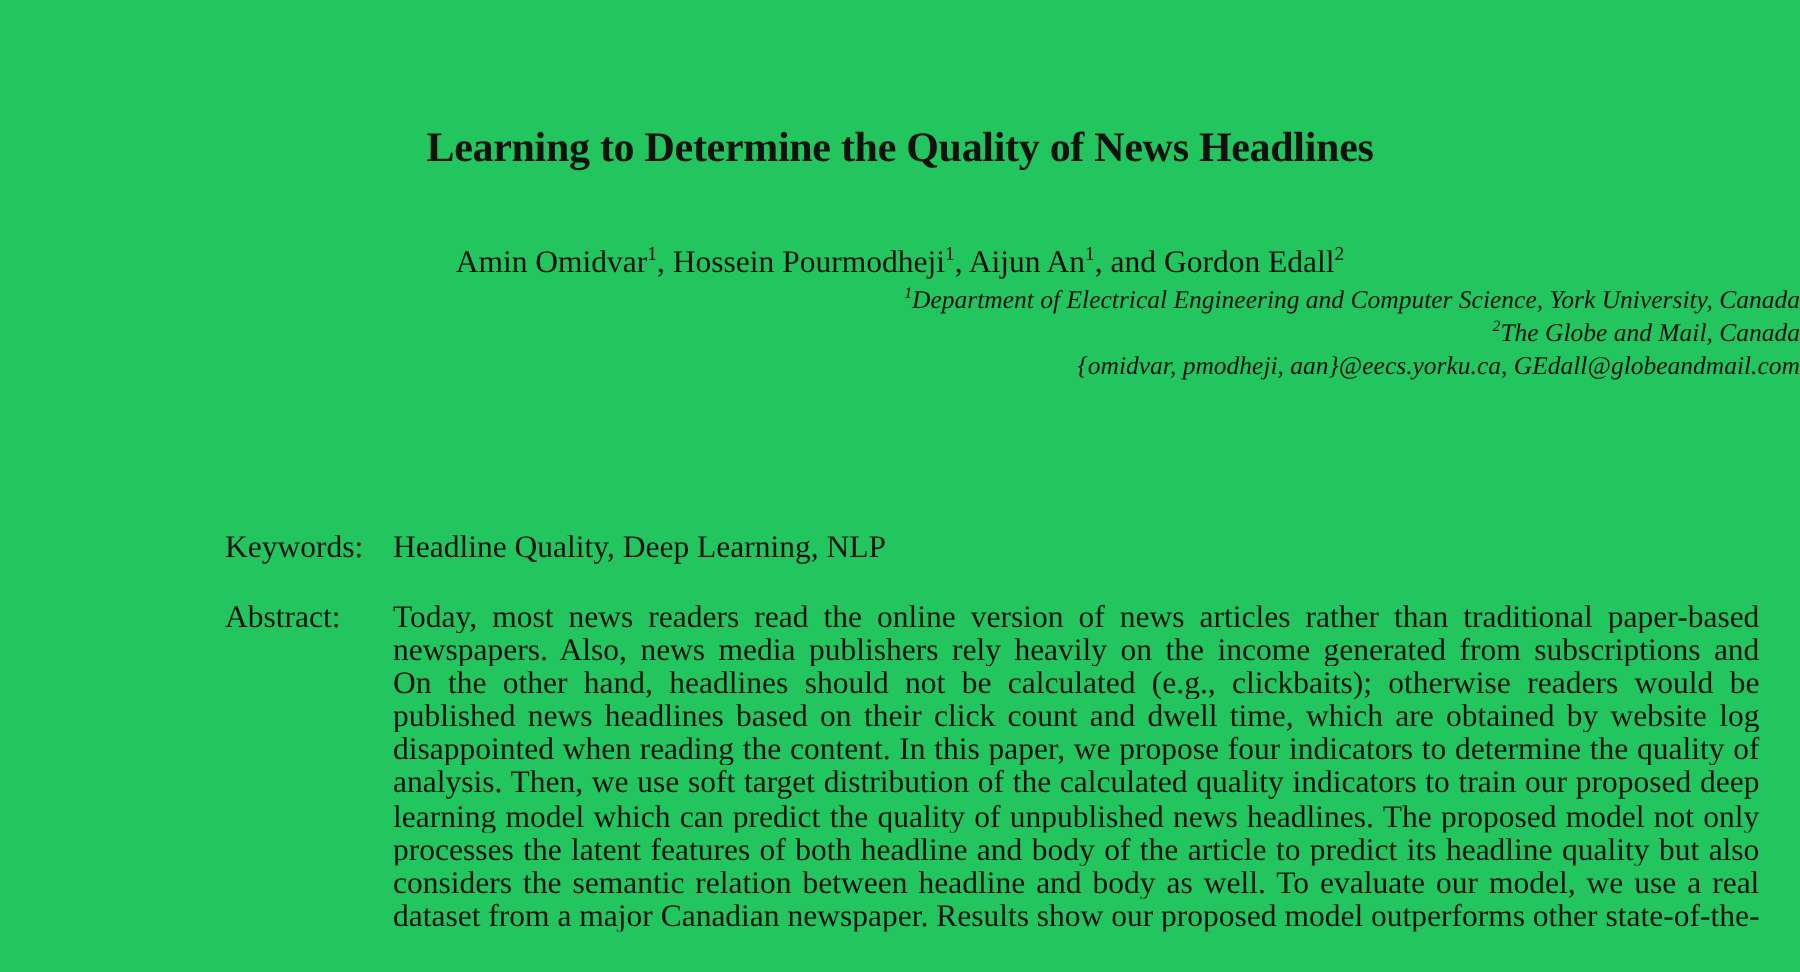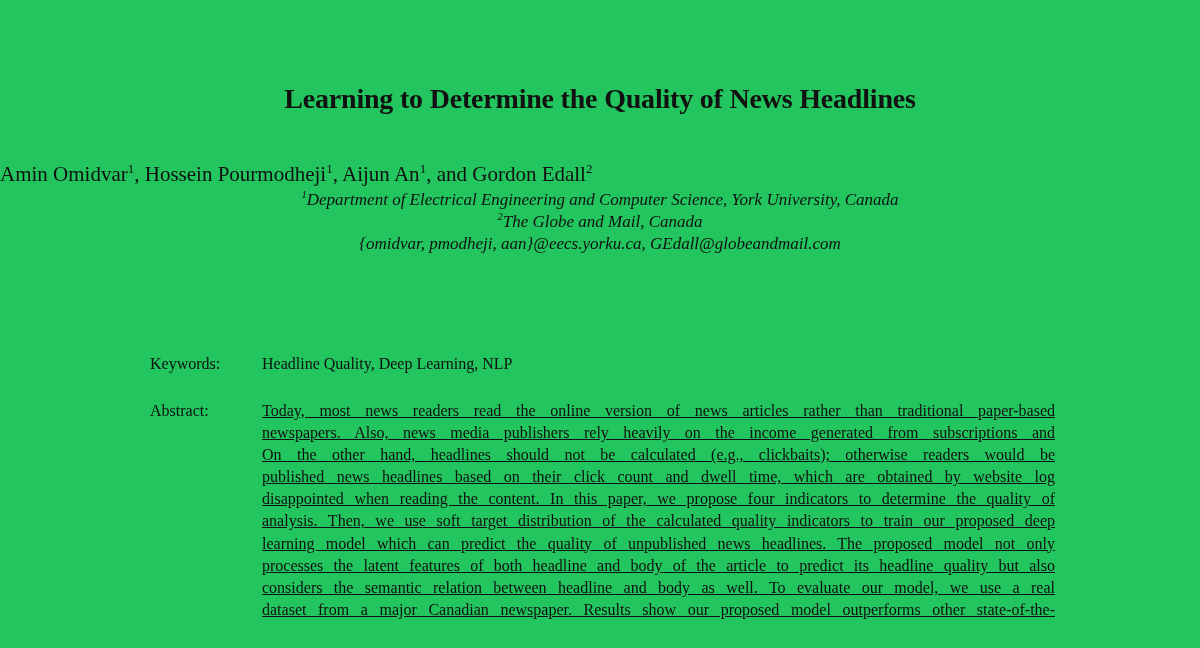--- a/index.html
+++ b/index.html
@@ -26,64 +26,64 @@
     font-size: 28px;
     font-weight: bold;
     line-height: 34px;
     letter-spacing: -0.2px;
   }
   .authors {
     position: absolute;
     top: 161px;
     left: 0;
     right: 0;
+    text-align: center;
     font-size: 21px;
     line-height: 26px;
   }
   .authors sup, .affil sup {
     font-size: 62%;
     line-height: 0;
   }
   .affil {
     position: absolute;
     top: 189px;
     left: 0;
     right: 0;
-    text-align: center;
+    text-align: right;
     font-style: italic;
     font-size: 17px;
     line-height: 22px;
   }
   .row {
     position: absolute;
     left: 150px;
     right: 145px;
     display: flex;
     align-items: flex-start;
-    font-size: 16px;
+    font-size: 21px;
   }
   .row-keywords { top: 353px; }
   .row-abstract { top: 400px; }
   .row-label {
     width: 112px;
     flex-shrink: 0;
     line-height: 22.1px;
   }
   .row-value {
     flex: 1;
     line-height: 22.1px;
   }
   .abstract-lines .aline {
     text-align: justify;
     text-align-last: justify;
     line-height: 22.1px;
     height: 22.1px;
     overflow: hidden;
     white-space: nowrap;
-    text-decoration: underline;
   }
 </style>
 </head>
 <body>
 
 <div class="page">
 
   <h1 class="title">Learning to Determine the Quality of News Headlines</h1>
 
   <div class="authors">

